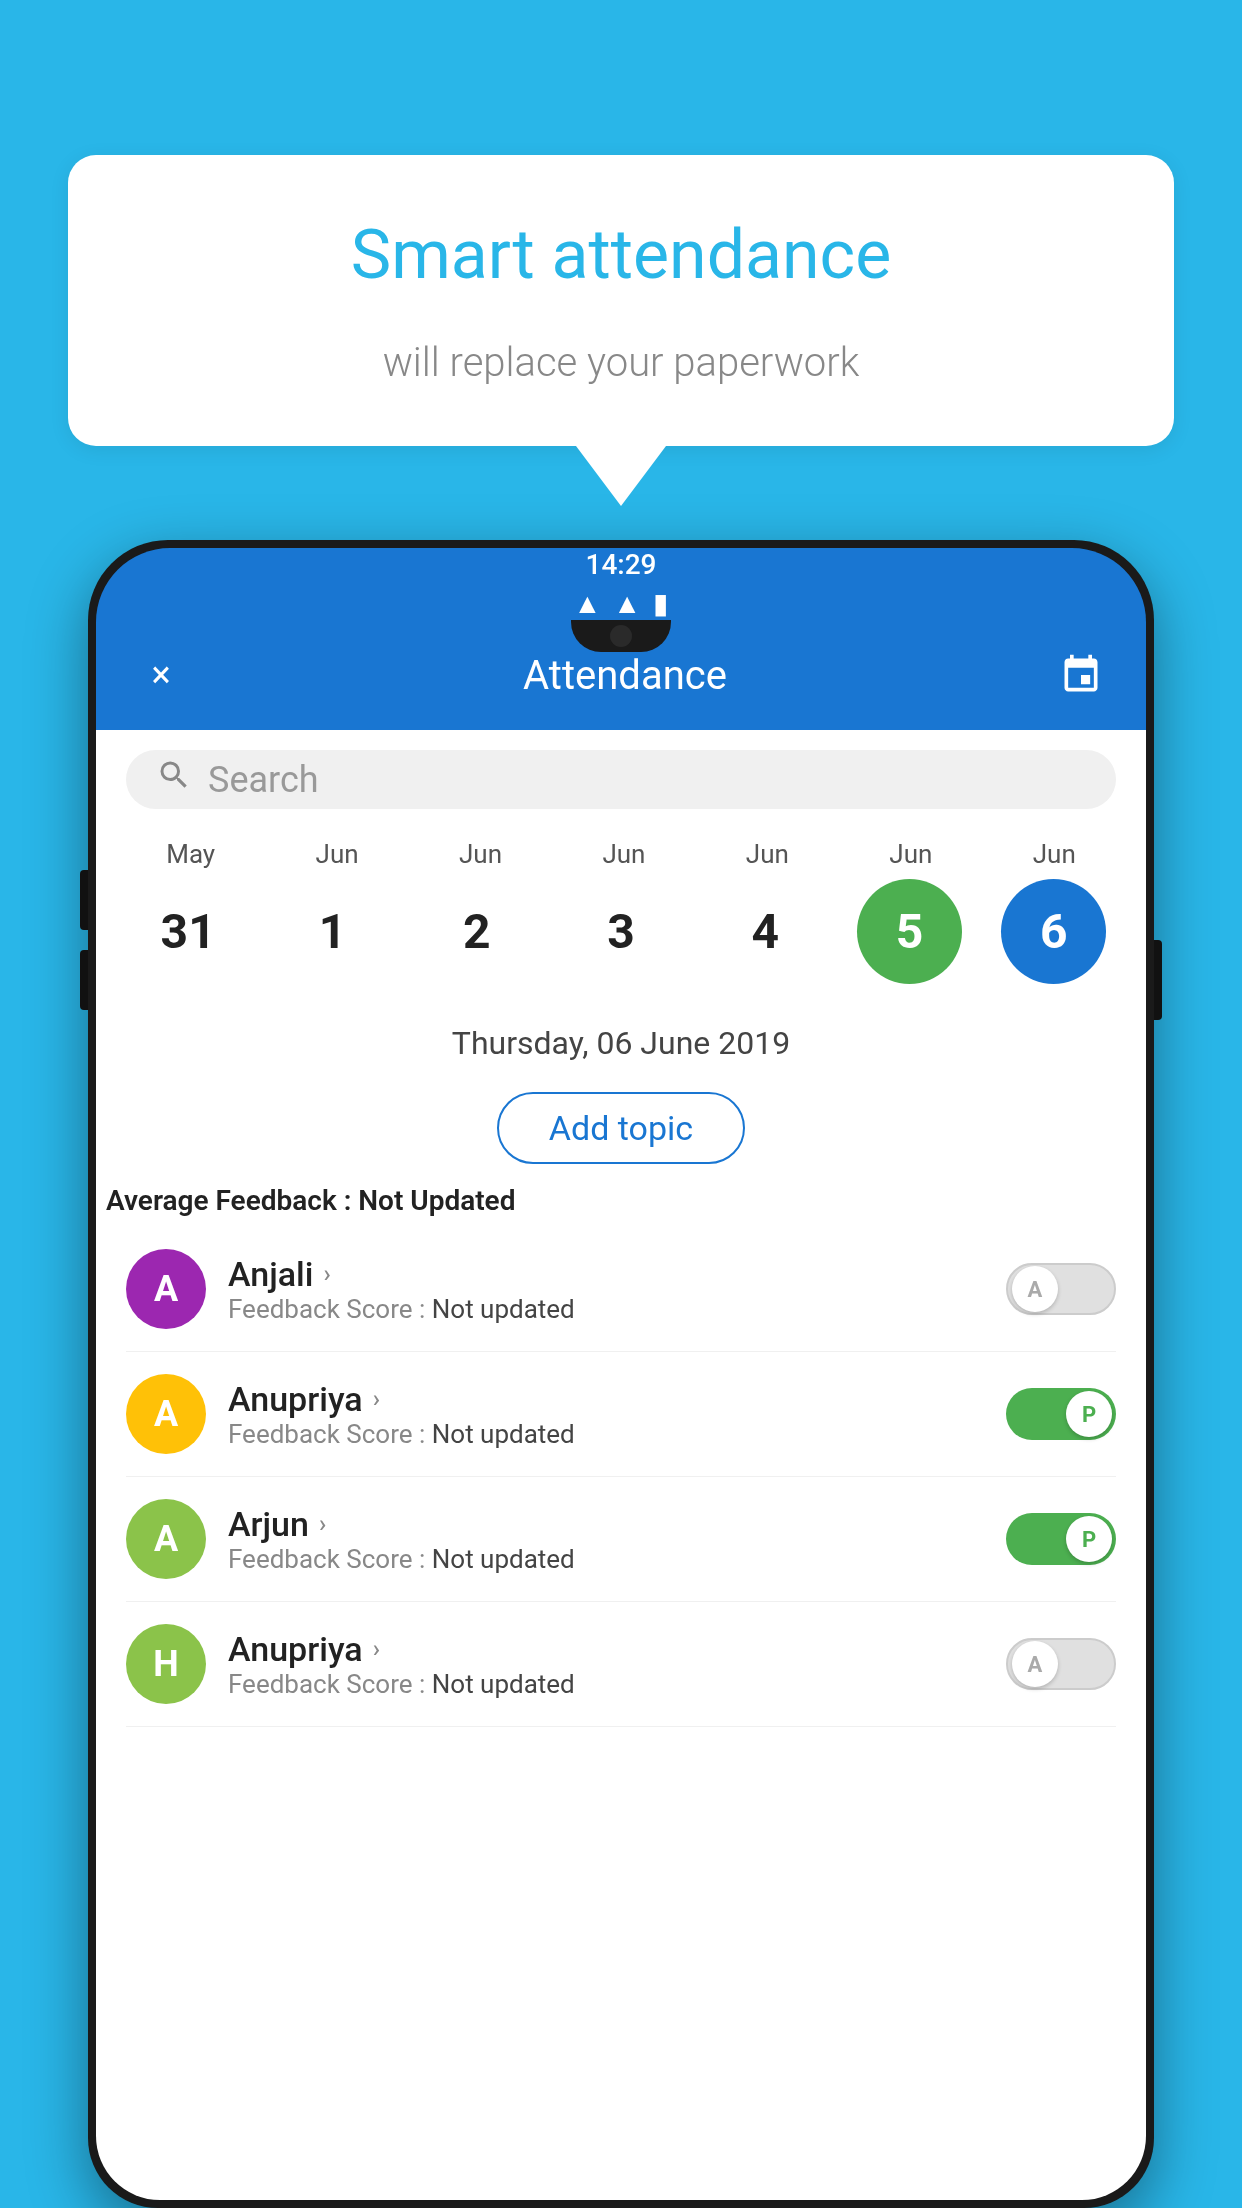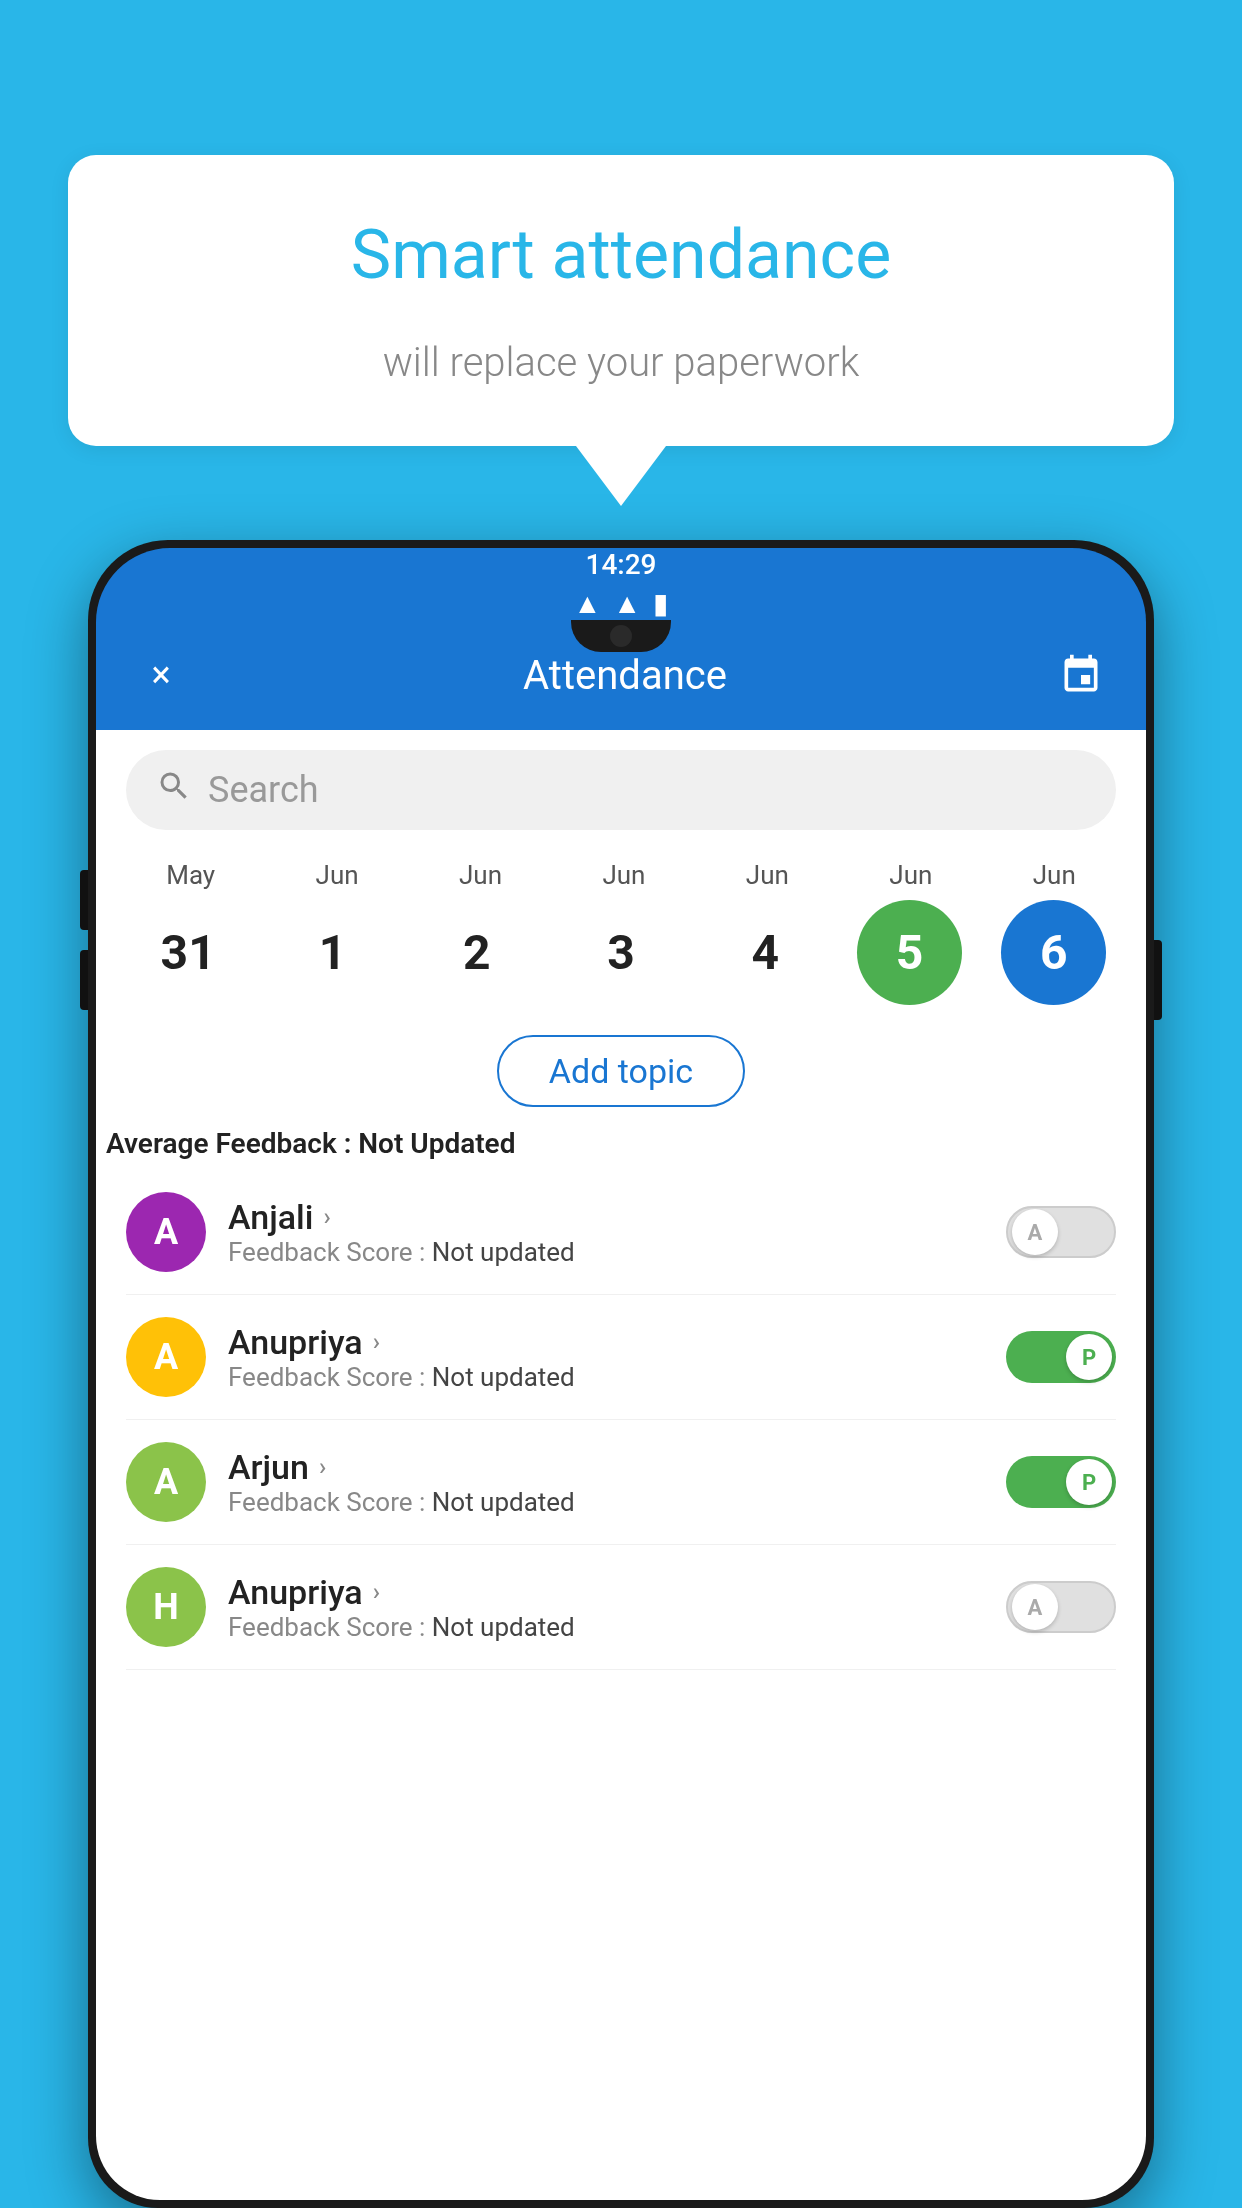--- a/index.html
+++ b/index.html
@@ -152,21 +152,21 @@
       background: white;
       flex: 1;
       overflow: hidden;
     }
 
     
     .search-container {
       background: #f0f0f0;
       margin: 20px 30px;
       border-radius: 40px;
-      height: 80px;
+      height: 59px;
       display: flex;
       align-items: center;
       padding: 0 30px;
       gap: 16px;
     }
 
     .search-icon-wrapper {
       color: #888;
       font-size: 36px;
     }
@@ -462,20 +462,21 @@
         <div class="calendar-dates">
           <div class="date-item">31</div>
           <div class="date-item">1</div>
           <div class="date-item">2</div>
           <div class="date-item">3</div>
           <div class="date-item">4</div>
           <div class="date-item today">5</div>
           <div class="date-item selected">6</div>
         </div>
 
+        <div class="selected-date-info">Thursday, 06 June 2019</div>
 
         <div class="add-topic-btn">Add topic</div>
 
         <div class="avg-feedback">
           <span>Average Feedback :</span>
           <span>Not Updated</span>
         </div>
 
         <div class="student-list">
 

